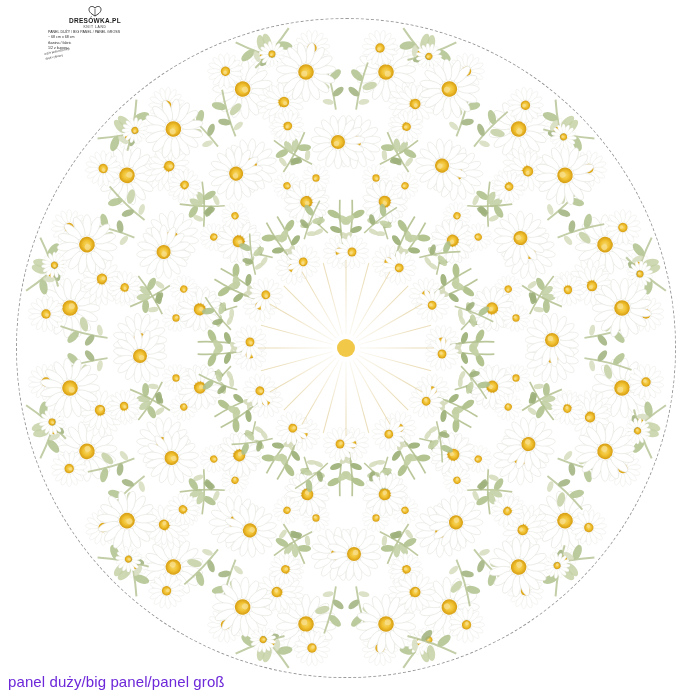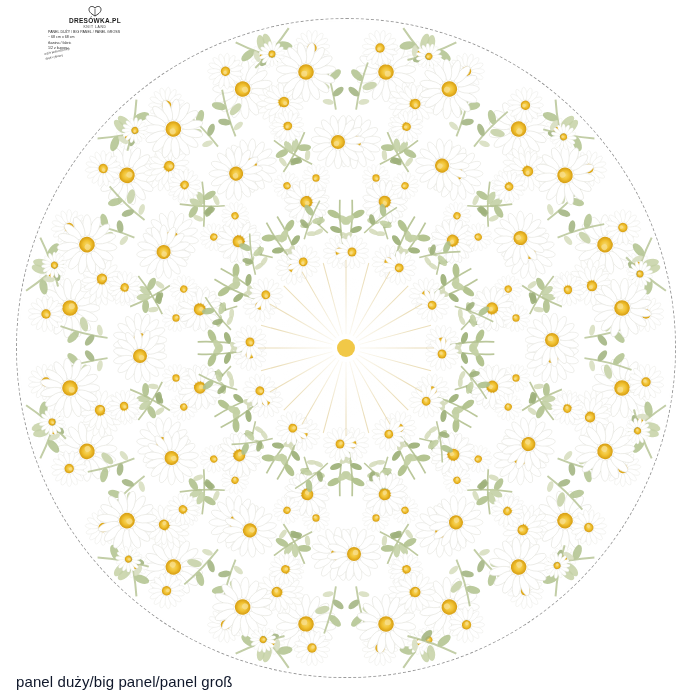--- a/index.html
+++ b/index.html
@@ -100,24 +100,24 @@
   }
   .panel-art svg {
     display: block;
     width: 100%;
     height: 100%;
   }
 
   
   .caption {
     position: absolute;
-    left: 16px;
+    left: 8px;
     bottom: 10px;
     font-size: 15px;
-    color: #0f172a;
+    color: #6d28d9;
     letter-spacing: 0.1px;
     font-family: "Liberation Sans", sans-serif;
   }
 </style>
 </head>
 <body>
 
 <div id="page">
 
   <div class="brand">

